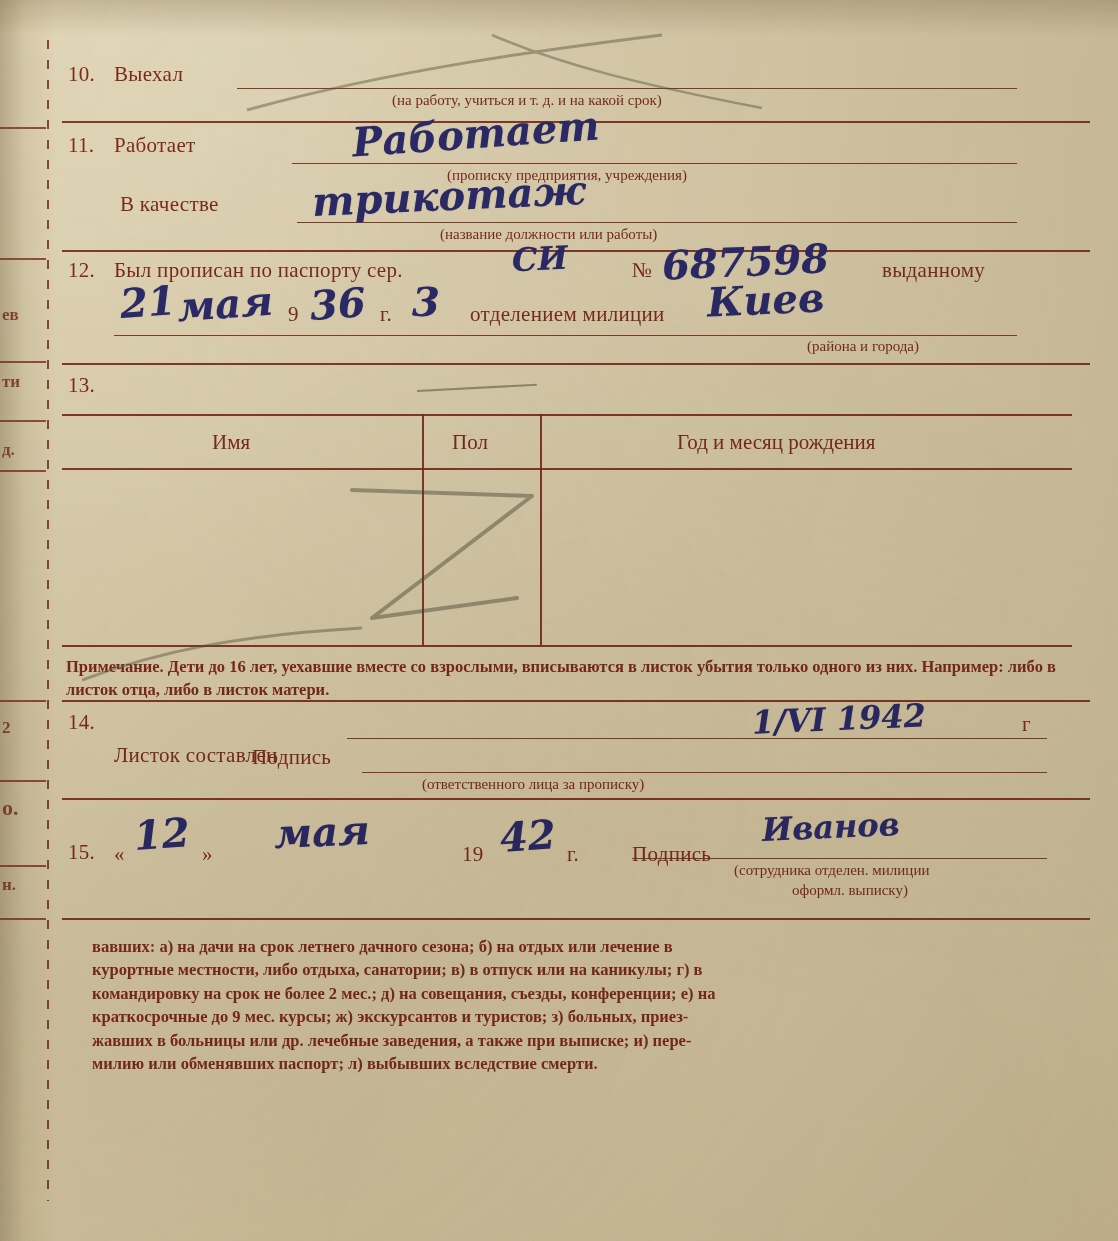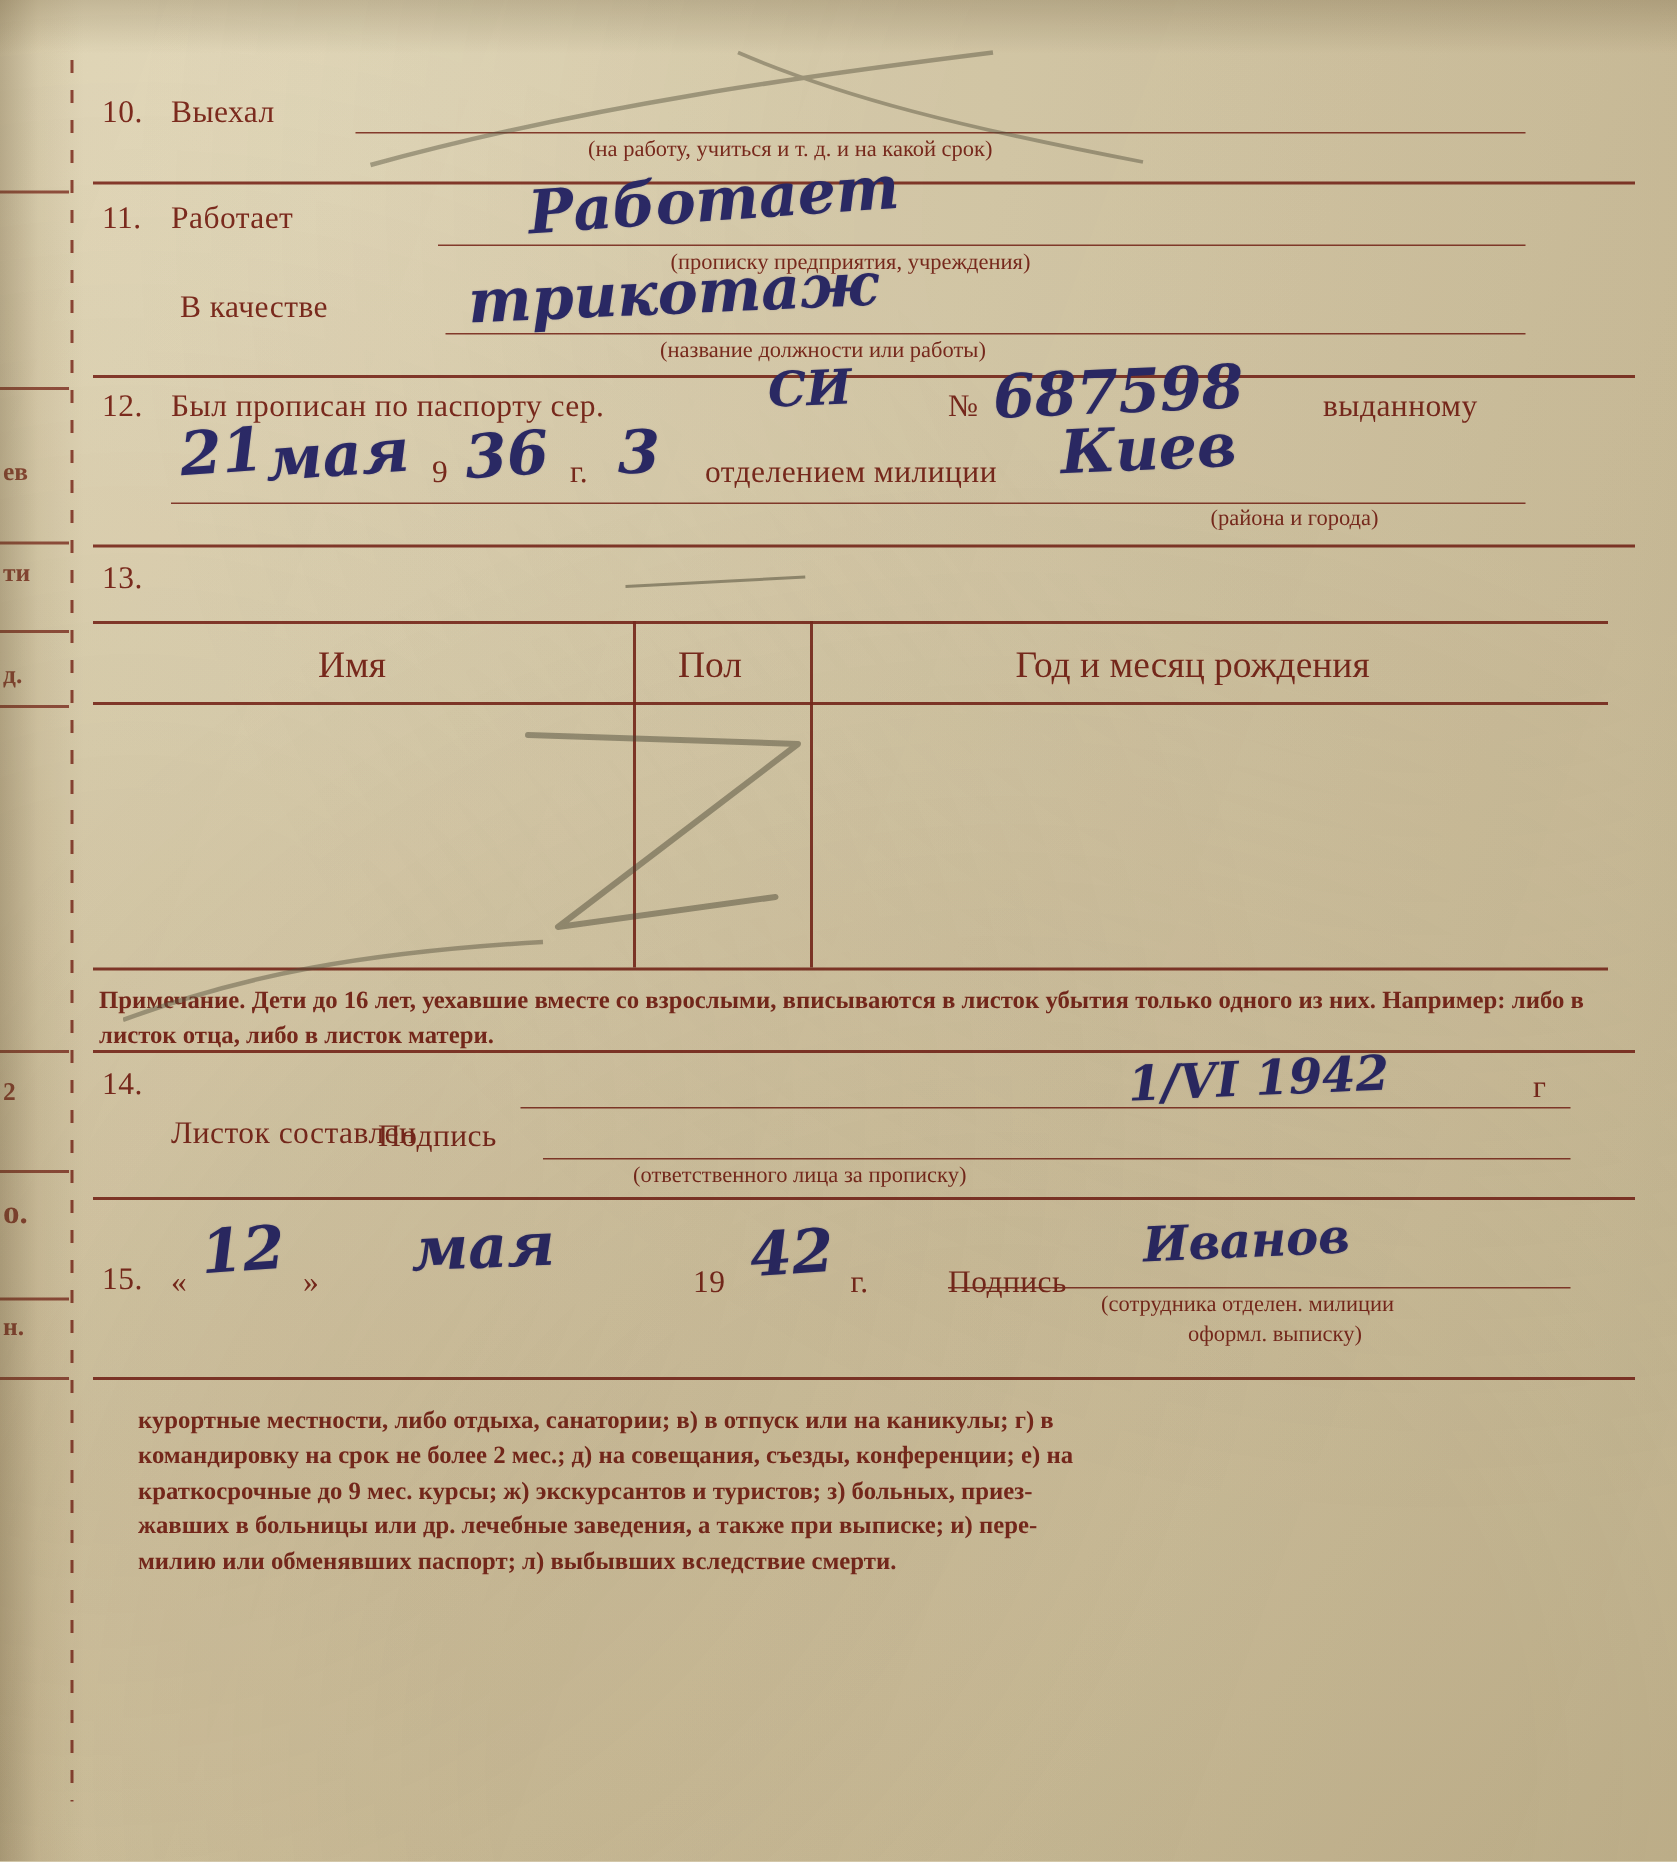--- a/index.html
+++ b/index.html
@@ -128,21 +128,21 @@
     opacity: .92;
   }
   .tbl-h {
     position: absolute;
     height: 0;
     border-top: 2.2px solid #7d2b1e;
     opacity: .92;
   }
   .th {
     position: absolute;
-    font-size: 25px;
+    font-size: 21px;
     color: #7d2b1e;
     text-align: right;
   }
   .note-block {
     position: absolute;
     font-size: 16.5px;
     line-height: 1.42;
     color: #7d2b1e;
     font-weight: 700;
   }
@@ -274,20 +274,23 @@
     <div class="lbl" style="left:570px; top:842px">Подпись</div>
     <div class="hand mid skew2" style="left:700px; top:808px">Иванов</div>
     <div class="fill" style="left:570px; top:858px; width:415px"></div>
     <div class="lbl sm" style="left:672px; top:862px">(сотрудника отделен. милиции</div>
     <div class="lbl sm" style="left:730px; top:882px">оформл. выписку)</div>
 
     <div class="hr" style="top:918px"></div>
 
     <div class="note-block" style="left:4px; top:935px; width:1010px">
       <p>
+          <span class="indent">вавших: а) на дачи на срок летнего  дачного сезона;  б) на отдых  или лечение в</span>
+        </p>
+      <p>
           <span class="indent">курортные местности, либо отдыха, санатории; в) в отпуск или на каникулы; г) в</span>
         </p>
       <p>
           <span class="indent">командировку на срок не более 2 мес.; д) на совещания, съезды, конференции; е) на</span>
         </p>
       <p>
           <span class="indent">краткосрочные до 9 мес. курсы; ж) экскурсантов и туристов; з) больных, приез-</span>
         </p>
       <p>
           <span class="indent">жавших в больницы или др. лечебные заведения, а также при выписке;  и) пере-</span>

